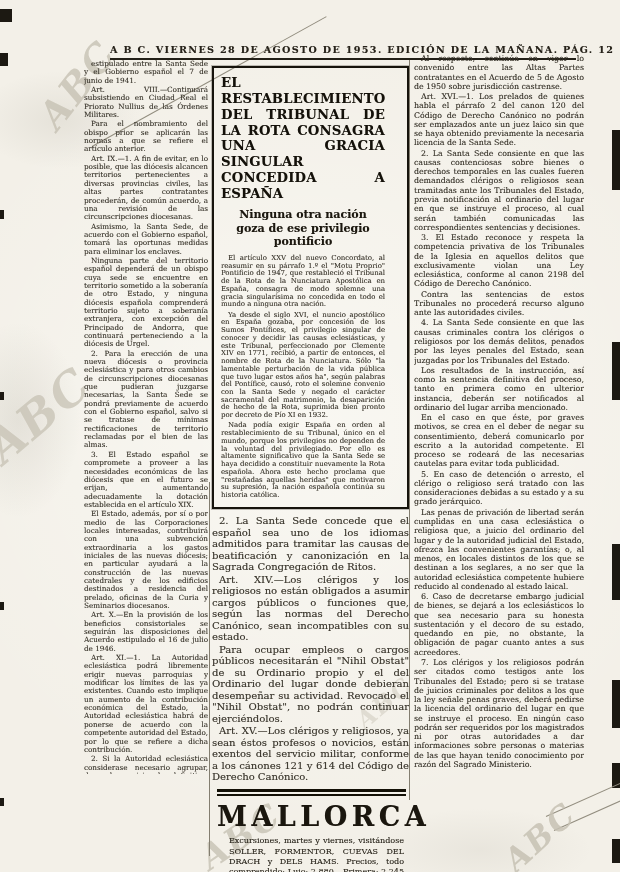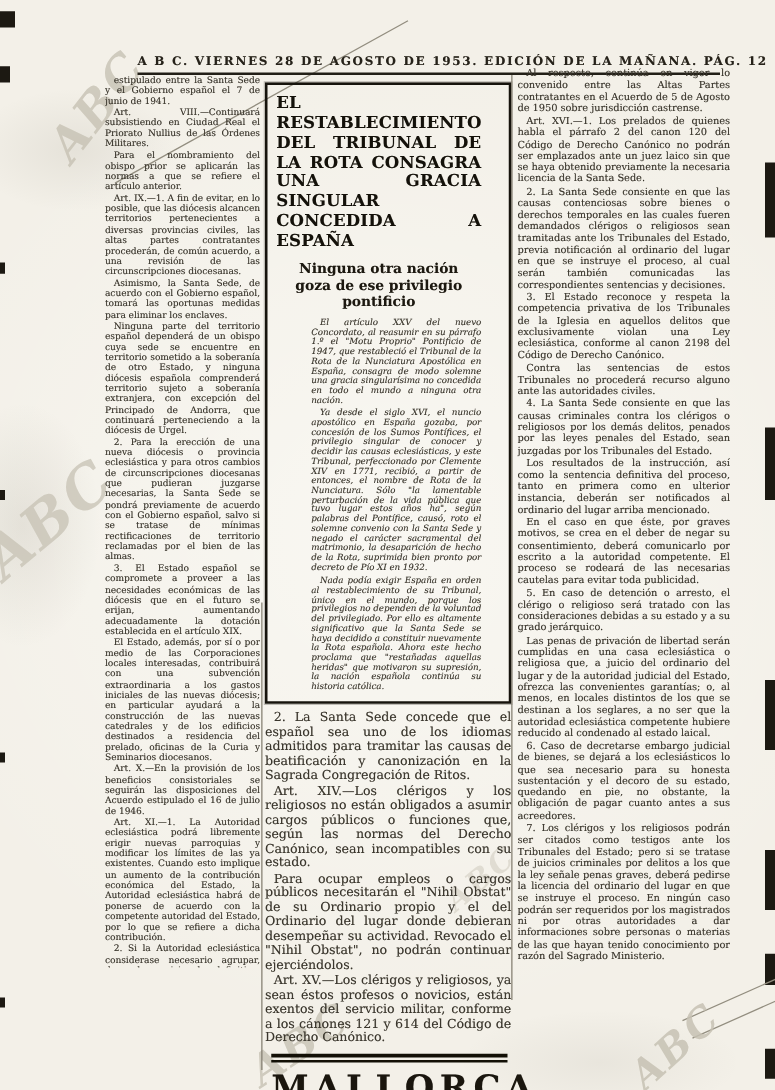--- a/index.html
+++ b/index.html
@@ -43,21 +43,21 @@
     box-shadow:0 0 0 1px rgba(22,19,12,0.25);
   }
   .feature-box h1 {
     margin:0 0 6px 0; font-size:13.2px; line-height:1.2; font-weight:bold;
     color:#14110a; text-align:justify; letter-spacing:0.2px;
   }
   .feature-box h2 {
     margin:0 6px 6px 6px; font-size:11px; line-height:1.25; font-weight:bold;
     text-align:center; color:#1c1810;
   }
-  .feature-box p { font-style:italic; font-size:6.9px; line-height:1.12; margin-bottom:2.5px;margin-left:28px; }
+  .feature-box p { font-size:6.9px; line-height:1.12; margin-bottom:2.5px; }
 
   .mid-text { margin-top:6px; font-size:10px; line-height:1.15; }
 
   .ad { margin:6px 3px 0 5px; text-align:center; color:#1a160e; }
   .ad-bar { height:2.5px; border-top:3px solid #131006; border-bottom:2.5px solid #131006; margin-bottom:7px; }
   .ad-title { font-size:27px; font-weight:bold; letter-spacing:4.5px; line-height:1; margin:1px 0 6px 0; white-space:nowrap; }
   .ad-body { font-size:8px; line-height:1.3; text-align:justify; text-indent:0; margin:0 2px 6px 12px; color:#2e2a21; }
   .ad-company { font-size:18px; font-weight:bold; letter-spacing:1.2px; white-space:nowrap; }
   .ad-address { font-size:9px; font-weight:bold; letter-spacing:0.7px; margin-top:19px;text-decoration:underline; }
   .ad-cta { font-size:9px; font-weight:normal; letter-spacing:1.4px; margin-top:6px; }

